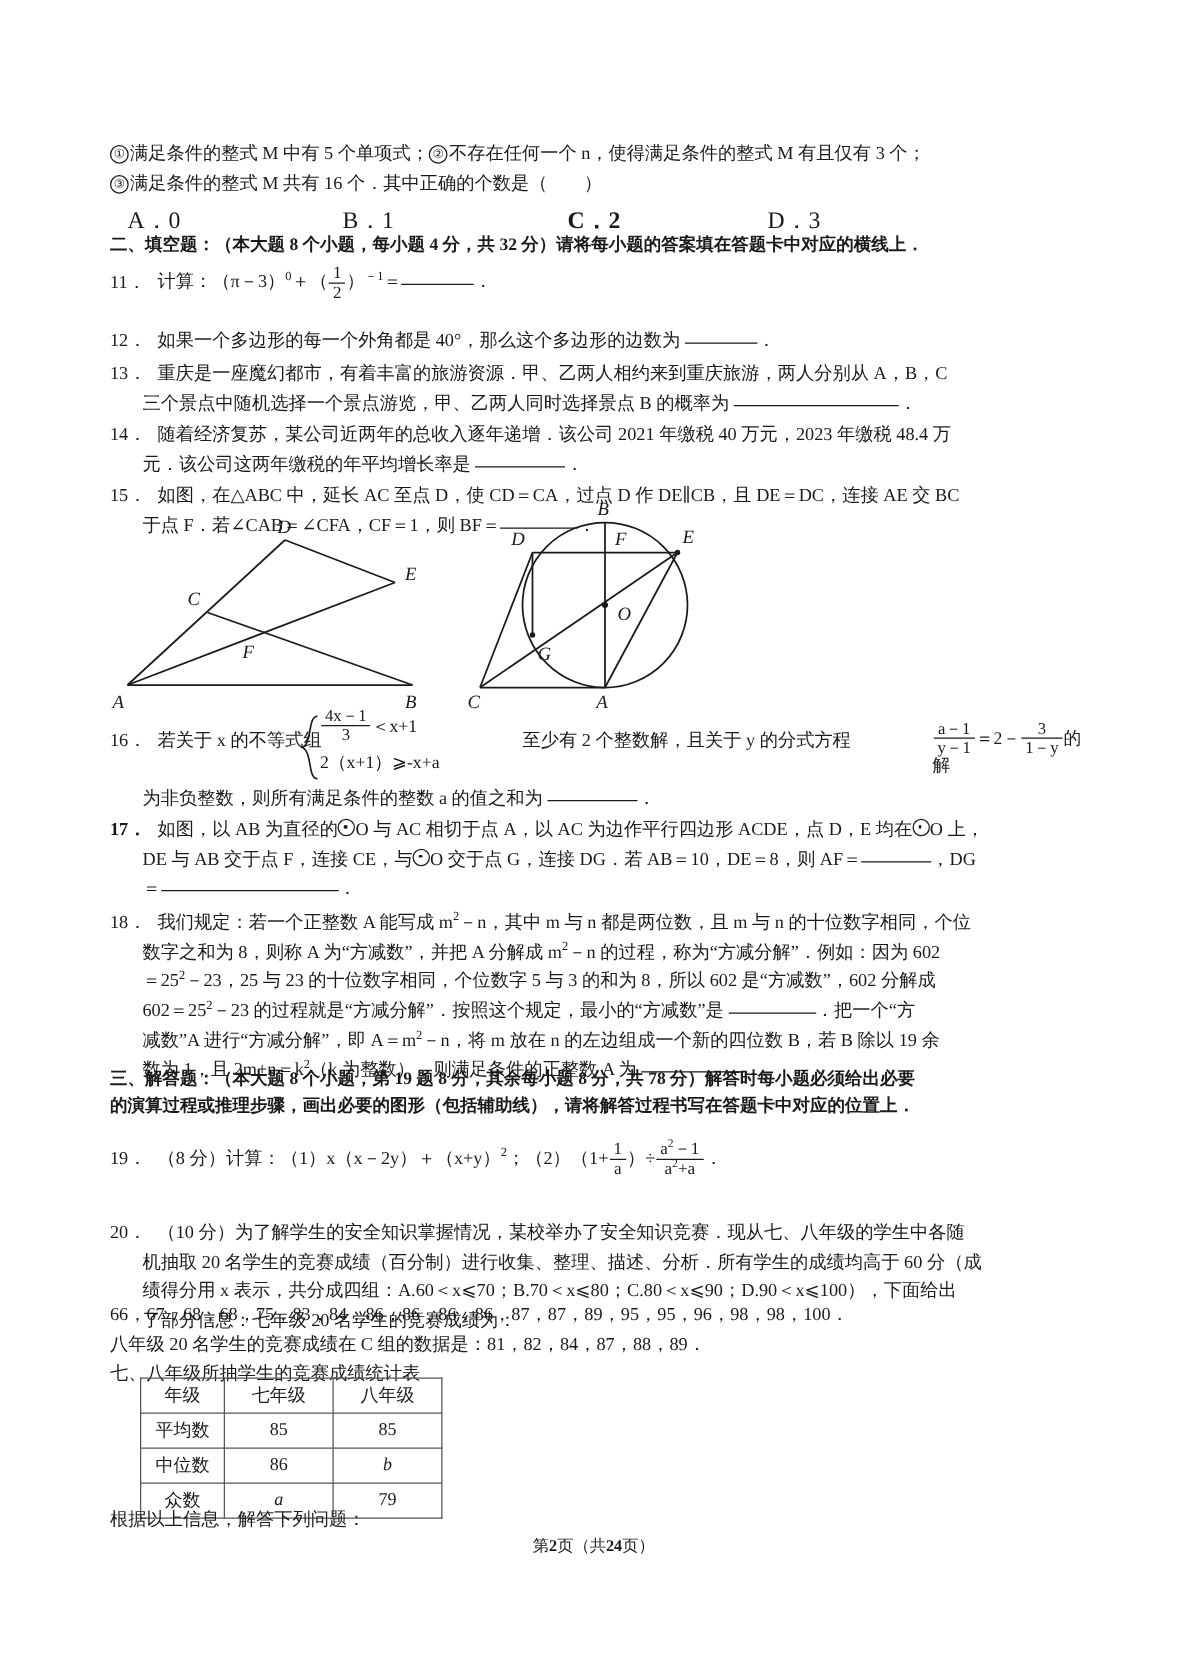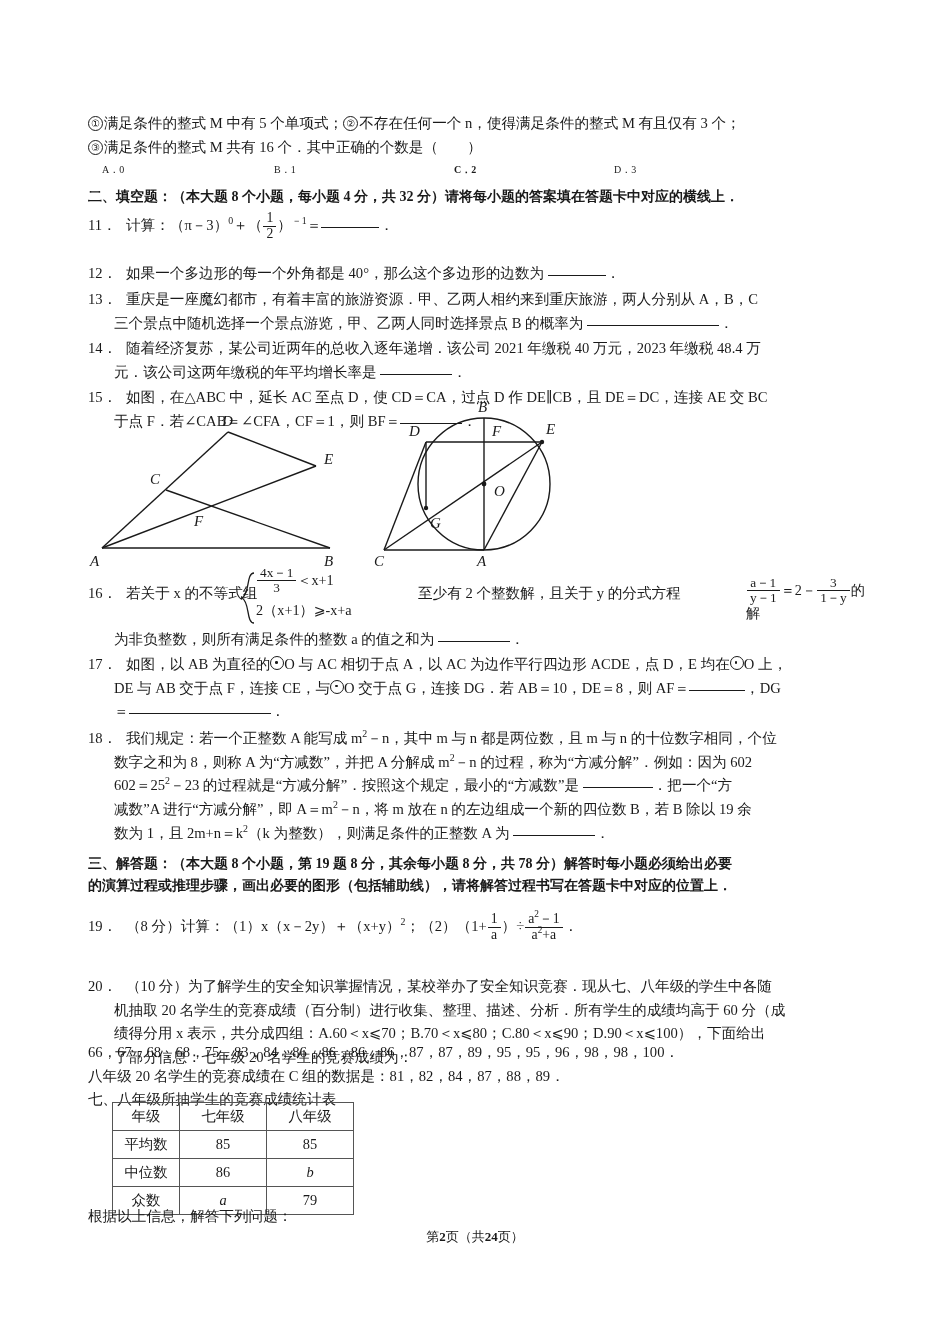--- a/index.html
+++ b/index.html
@@ -21,21 +21,21 @@
         vertical-align:1px;margin-right:1px;}
   .odot{display:inline-block;position:relative;width:12px;height:12px;
         border:1.1px solid #1a1a1a;border-radius:50%;vertical-align:-1px;}
   .odot:after{content:"";position:absolute;left:4px;top:4px;width:2.6px;height:2.6px;
         background:#1a1a1a;border-radius:50%;}
   .blank{display:inline-block;border-bottom:1.1px solid #1a1a1a;vertical-align:2px;}
   .frac{display:inline-block;vertical-align:-0.55em;text-align:center;
         font-size:.94em;line-height:1.06;margin:0 1px;}
   .frac .num{display:block;padding:0 3px;border-bottom:1.1px solid #1a1a1a;}
   .frac .den{display:block;padding:0 3px;}
-  .choices{position:relative;height:22px;font-size:10px;}
+  .choices{position:relative;height:22px;font-size:19px;}
   .choices span{position:absolute;}
   .sysrow{font-size:14.2px;line-height:1.15;}
   table.stat{border-collapse:collapse;font-size:14.4px;}
   table.stat td{border:1px solid #555;text-align:center;
       padding:3px 0;height:21px;}
   table.stat td.c0{width:66px;}
   table.stat td.c1{width:86px;}
   table.stat td.c2{width:86px;}
   .footer{position:absolute;left:0;top:1228px;width:950px;text-align:center;
       font-size:13px;}
@@ -174,36 +174,39 @@
         <span class="frac" style="vertical-align:-0.5em;"><span class="num">a－1</span><span class="den">y－1</span></span><span>＝2－</span><span class="frac" style="vertical-align:-0.5em;"><span class="num">3</span><span class="den">1－y</span></span><span>的解</span>
       </span>
     </div>
     <div class="ln indent" style="margin-top:4px;">
       <span>为非负整数，则所有满足条件的整数 a 的值之和为</span>&nbsp;<span class="blank" style="width:72px;"></span><span>．</span>
     </div>
   </div>
 
   <div class="col" style="top:653px;">
     <div class="ln">
-      <span class="qnum" style="width:38px;">17．</span><span>如图，以 AB 为直径的</span><span class="odot"></span><span>O 与 AC 相切于点 A，以 AC 为边作平行四边形 ACDE，点 D，E 均在</span><span class="odot"></span><span>O 上，</span>
+      <span class="qnum" style="width:38px;font-weight:bold;">17．</span><span>如图，以 AB 为直径的</span><span class="odot"></span><span>O 与 AC 相切于点 A，以 AC 为边作平行四边形 ACDE，点 D，E 均在</span><span class="odot"></span><span>O 上，</span>
     </div>
     <div class="ln indent">
       <span>DE 与 AB 交于点 F，连接 CE，与</span><span class="odot"></span><span>O 交于点 G，连接 DG．若 AB＝10，DE＝8，则 AF＝</span><span class="blank" style="width:56px;"></span><span>，DG</span>
     </div>
     <div class="ln indent">
       <span>＝</span><span class="blank" style="width:142px;"></span><span>．</span>
     </div>
   </div>
 
   <div class="col" style="top:727px;">
     <div class="ln">
       <span class="qnum" style="width:38px;">18．</span><span>我们规定：若一个正整数 A 能写成 m</span><sup>2</sup><span>－n，其中 m 与 n 都是两位数，且 m 与 n 的十位数字相同，个位</span>
     </div>
     <div class="ln indent">
       <span>数字之和为 8，则称 A 为“方减数”，并把 A 分解成 m</span><sup>2</sup><span>－n 的过程，称为“方减分解”．例如：因为 602</span>
+    </div>
+    <div class="ln indent">
+      <span>＝25</span><sup>2</sup><span>－23，25 与 23 的十位数字相同，个位数字 5 与 3 的和为 8，所以 602 是“方减数”，602 分解成</span>
     </div>
     <div class="ln indent">
       <span>602＝25</span><sup>2</sup><span>－23 的过程就是“方减分解”．按照这个规定，最小的“方减数”是</span>&nbsp;<span class="blank" style="width:70px;"></span><span>．把一个“方</span>
     </div>
     <div class="ln indent">
       <span>减数”A 进行“方减分解”，即 A＝m</span><sup>2</sup><span>－n，将 m 放在 n 的左边组成一个新的四位数 B，若 B 除以 19 余</span>
     </div>
     <div class="ln indent">
       <span>数为 1，且 2m+n＝k</span><sup>2</sup><span>（k 为整数），则满足条件的正整数 A 为</span>&nbsp;<span class="blank" style="width:82px;"></span><span>．</span>
     </div>

